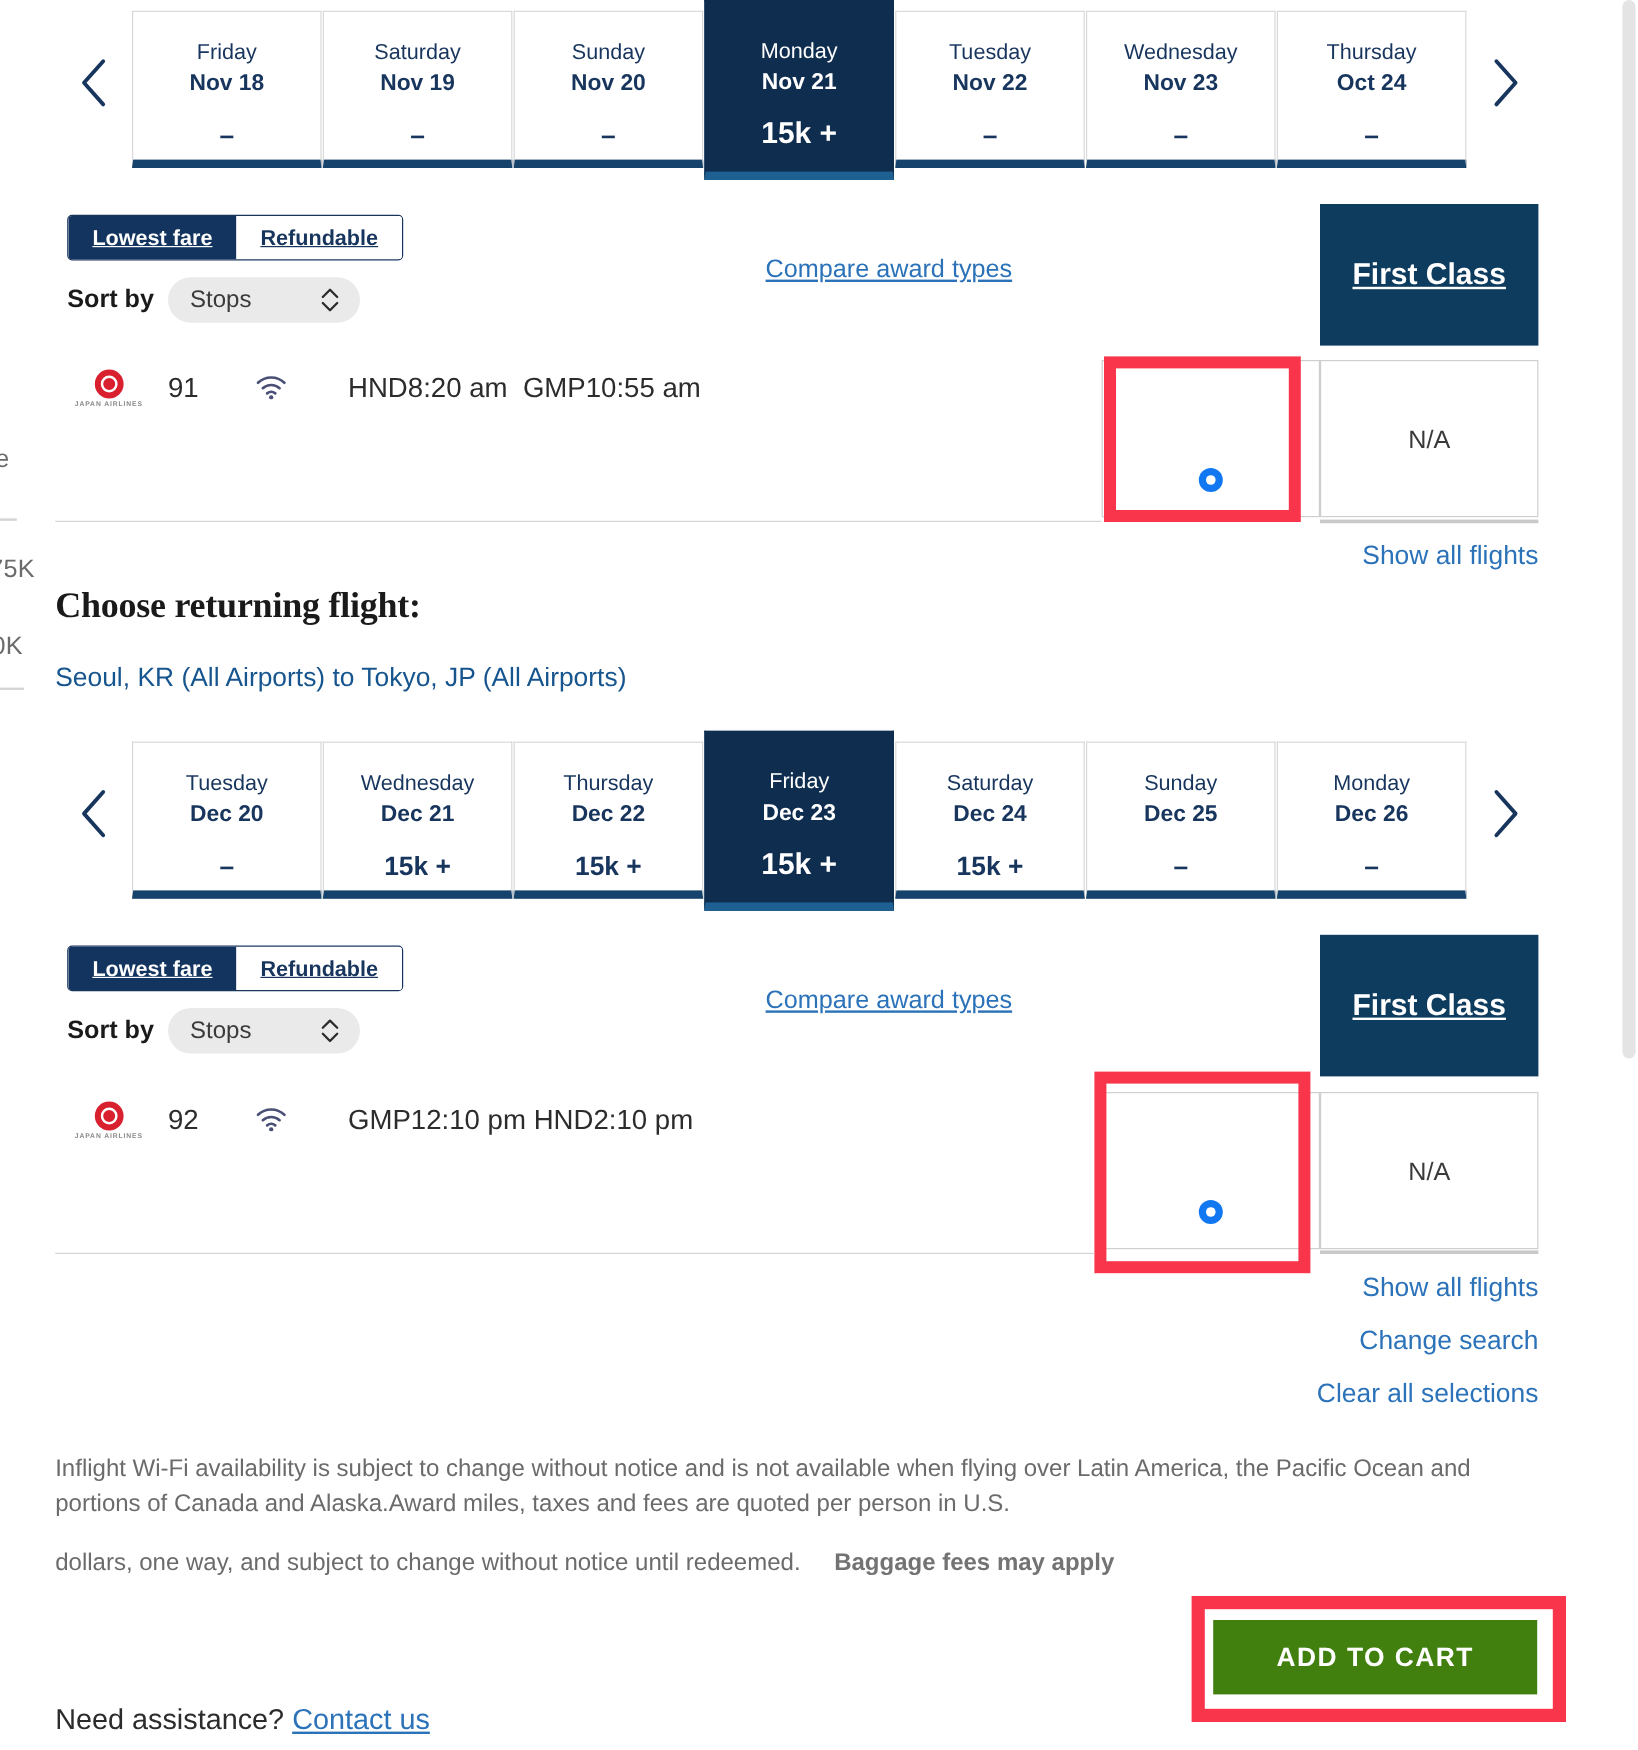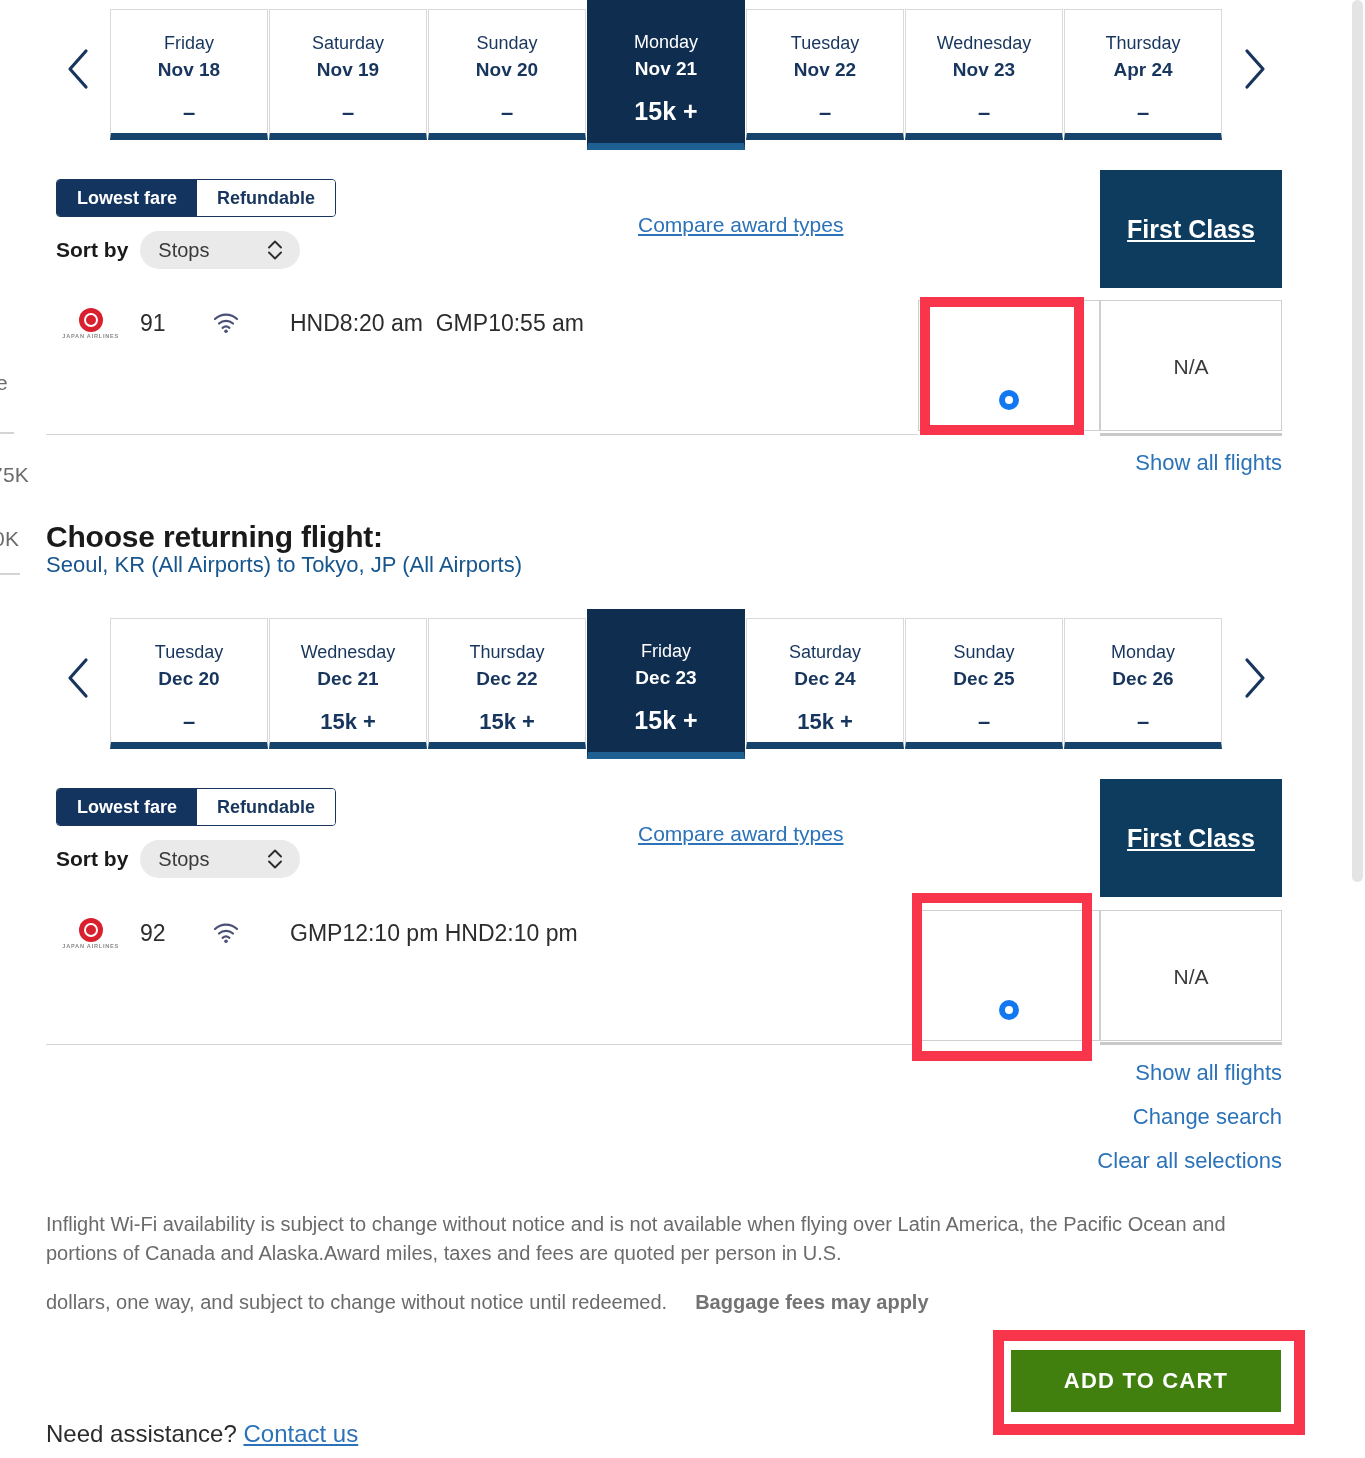--- a/index.html
+++ b/index.html
@@ -105,20 +105,21 @@
   .toggle-btn {
     font-size: 18px;
     font-weight: 700;
     padding: 0 20px;
     display: flex; align-items: center; justify-content: center;
     background: #ffffff;
     color: #17355d;
     border: none;
     cursor: pointer;
     font-family: "Liberation Sans", sans-serif;
+    text-decoration: underline;
   }
   .toggle-btn.active { background: #13345f; color: #ffffff; }
 
   .sortby-row {
     display: flex;
     align-items: center;
     margin-top: 14px;
   }
   .sortby-label {
     font-size: 21px;
@@ -431,21 +432,21 @@
         <div class="dom">Nov 22</div>
         <div class="price">–</div>
       </div>
       <div class="date-cell">
         <div class="dow">Wednesday</div>
         <div class="dom">Nov 23</div>
         <div class="price">–</div>
       </div>
       <div class="date-cell">
         <div class="dow">Thursday</div>
-        <div class="dom">Apr 24</div>
+        <div class="dom">Oct 24</div>
         <div class="price">–</div>
       </div>
     </div>
     <button class="date-arrow">
       <svg width="28" height="44" viewBox="0 0 28 44">
         <polyline points="6,4 22,22 6,40" fill="none" stroke="#17355d" stroke-width="3.2" stroke-linecap="round" stroke-linejoin="round"></polyline>
       </svg>
     </button>
   </div>
 </div>
@@ -507,21 +508,21 @@
       <span class="ap">HND</span><span>8:20 am</span>&nbsp;&nbsp;<span class="ap">GMP</span><span>10:55 am</span>
     </div>
   </div>
 </div>
 
 <div class="hrule" style="left:46px; top:434px; width:872px;"></div>
 <div class="hrule" style="left:1100px; top:433px; width:182px; height:3px; background:#c9c9c9;"></div>
 
 <div class="rlink" style="right:83px; top:450px;">Show all flights</div>
 
-<div class="heading" style="left:46px; top:520px;">Choose returning flight:</div>
+<div class="heading" style="left:46px; top:488px;font-family:Liberation Serif, serif;">Choose returning flight:</div>
 <div class="subheading" style="left:46px; top:552px;">Seoul, KR (All Airports) to Tokyo, JP (All Airports)</div>
 
 <div class="section" style="top:609px;">
   <div class="date-strip" style="padding-left:46px;">
     <button class="date-arrow">
       <svg width="28" height="44" viewBox="0 0 28 44">
         <polyline points="22,4 6,22 22,40" fill="none" stroke="#17355d" stroke-width="3.2" stroke-linecap="round" stroke-linejoin="round"></polyline>
       </svg>
     </button>
     <div class="date-cells" style="margin-top:9px;">

